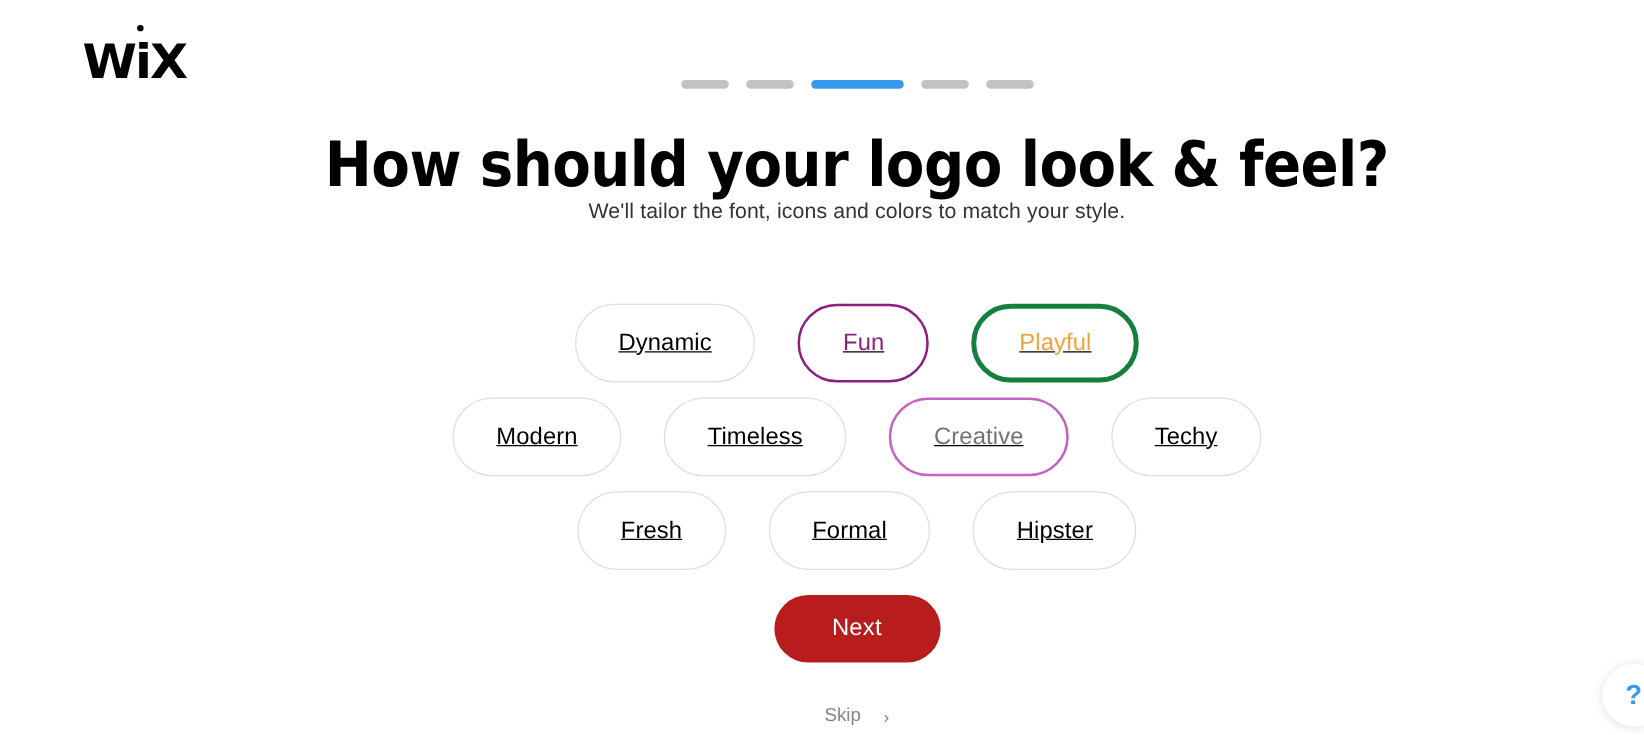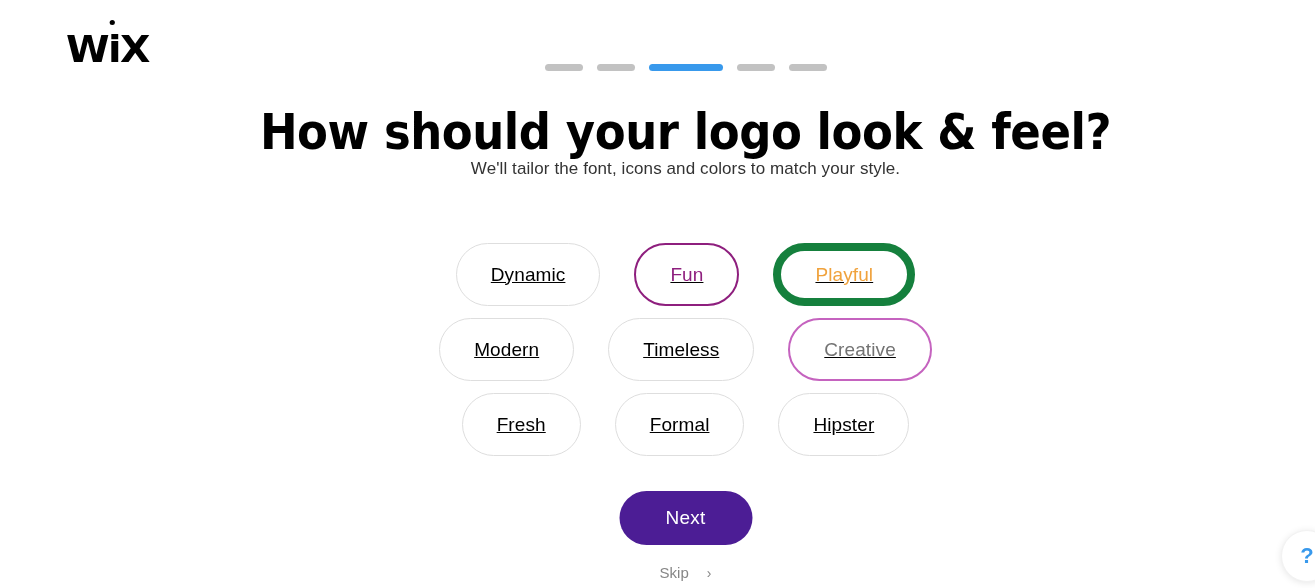--- a/index.html
+++ b/index.html
@@ -60,28 +60,28 @@
     height:63px; min-width:104px;
     padding:0 34px;
     display:flex; align-items:center; justify-content:center;
     border:1px solid #dedede; border-radius:34px;
     background:#ffffff; color:#000000;
     font-size:19px; font-weight:400; letter-spacing:0.1px;
     cursor:pointer; white-space:nowrap;
     font-family:"Liberation Sans", sans-serif;
   }
   .chip.sel-fun     { border:2px solid #8e1f7e; color:#8e1f7e; }
-  .chip.sel-playful { border:8px solid #15803d; color:#f0a23c; }
+  .chip.sel-playful { border:4px solid #15803d; color:#f0a23c; }
   .chip.sel-creative{ border:2px solid #c563bf; color:#737373; }
 
   
   .next-btn {
-    position:absolute; top:491px; left:50%; transform:translateX(-50%);
+    position:absolute; top:476px; left:50%; transform:translateX(-50%);
     width:133px; height:54px; border:none; border-radius:27px;
-    background:#4c1d95; color:#ffffff;
+    background:#b91c1c; color:#ffffff;
     font-size:19px; font-family:"Liberation Sans", sans-serif;
     cursor:pointer; letter-spacing:0.2px;
   }
   .skip {
     position:absolute; top:564px; left:50%; transform:translateX(-50%);
     display:flex; align-items:center; gap:18px;
     color:#868686; font-size:15px; cursor:pointer;
   }
   .skip .chev { font-size:14px; line-height:1; }
 
@@ -133,20 +133,23 @@
     <div class="chip-row">
       <div class="chip">
           <span>Modern</span>
         </div>
       <div class="chip">
           <span>Timeless</span>
         </div>
       <div class="chip sel-creative">
           <span>Creative</span>
         </div>
+      <div class="chip">
+          <span>Techy</span>
+        </div>
     </div>
 
     <div class="chip-row">
       <div class="chip">
           <span>Fresh</span>
         </div>
       <div class="chip">
           <span>Formal</span>
         </div>
       <div class="chip">

